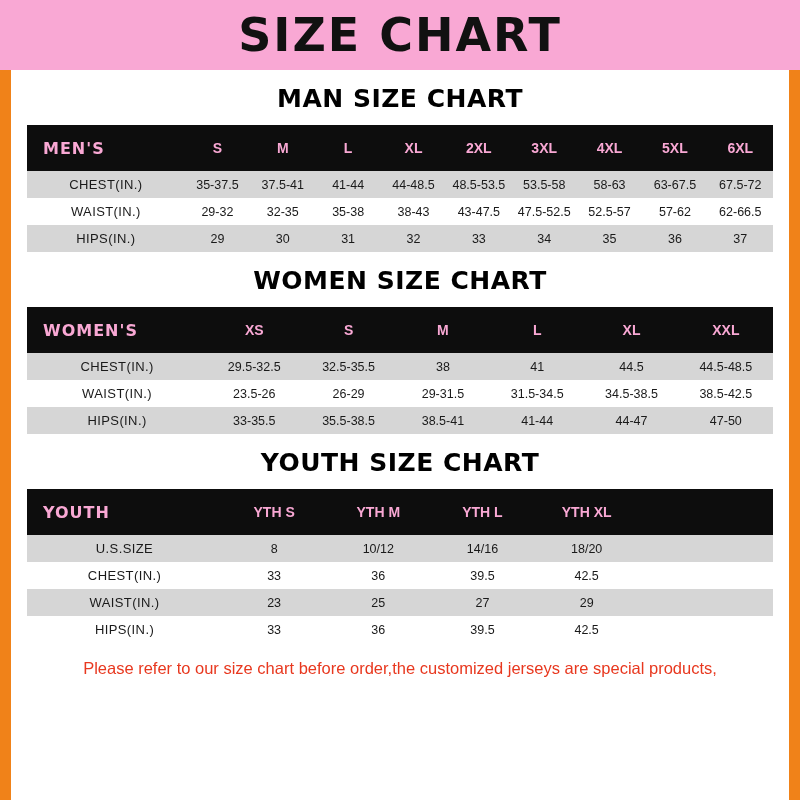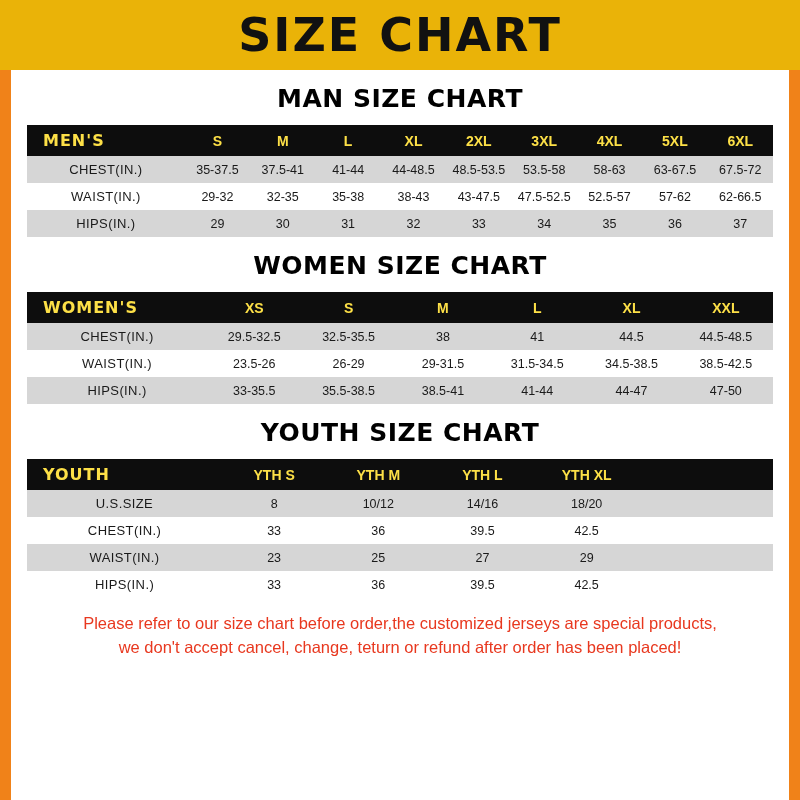--- a/index.html
+++ b/index.html
@@ -16,21 +16,21 @@
   .page {
     position: relative;
     width: 800px;
     height: 800px;
     box-sizing: border-box;
     border-left: 11px solid #f08219;
     border-right: 11px solid #f08219;
     background: #ffffff;
   }
   .header-band {
-    background: #eab308;
+    background: #f9a8d4;
     height: 70px;
     display: flex;
     align-items: center;
     justify-content: center;
     margin: 0 -11px;
   }
   .header-title {
     font-family: "DejaVu Sans", sans-serif;
     font-weight: bold;
     font-size: 46px;
@@ -62,22 +62,22 @@
     text-align: center;
     font-size: 12.5px;
     color: #1a1a1a;
     padding: 0;
     height: 27px;
     vertical-align: middle;
     font-family: "Liberation Sans", sans-serif;
   }
   table.chart thead th {
     background: #0d0d0d;
-    color: #fde047;
-    height: 31px;
+    color: #f9a8d4;
+    height: 46px;
     font-size: 14px;
     font-weight: bold;
   }
   table.chart thead th.row-label {
     font-family: "DejaVu Sans", sans-serif;
     font-size: 16px;
     letter-spacing: 1px;
     text-align: left;
     padding-left: 16px;
   }
@@ -265,17 +265,16 @@
             <td>39.5</td>
             <td>42.5</td>
             <td></td>
           </tr>
         </tbody>
       </table>
     </div>
 
     <div class="footer-note">
       <div>Please refer to our size chart before order,the customized jerseys are special products,</div>
-      <div>we don't accept cancel, change, teturn or refund after order has been placed!</div>
     </div>
 
   </div>
 </div>
 
 </body></html>

